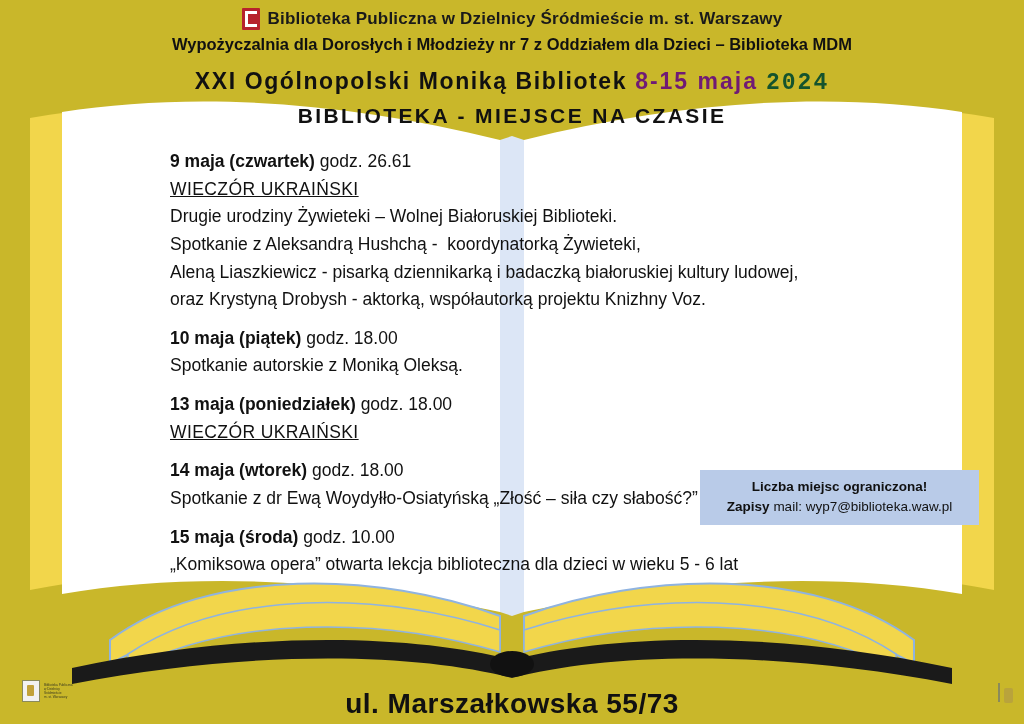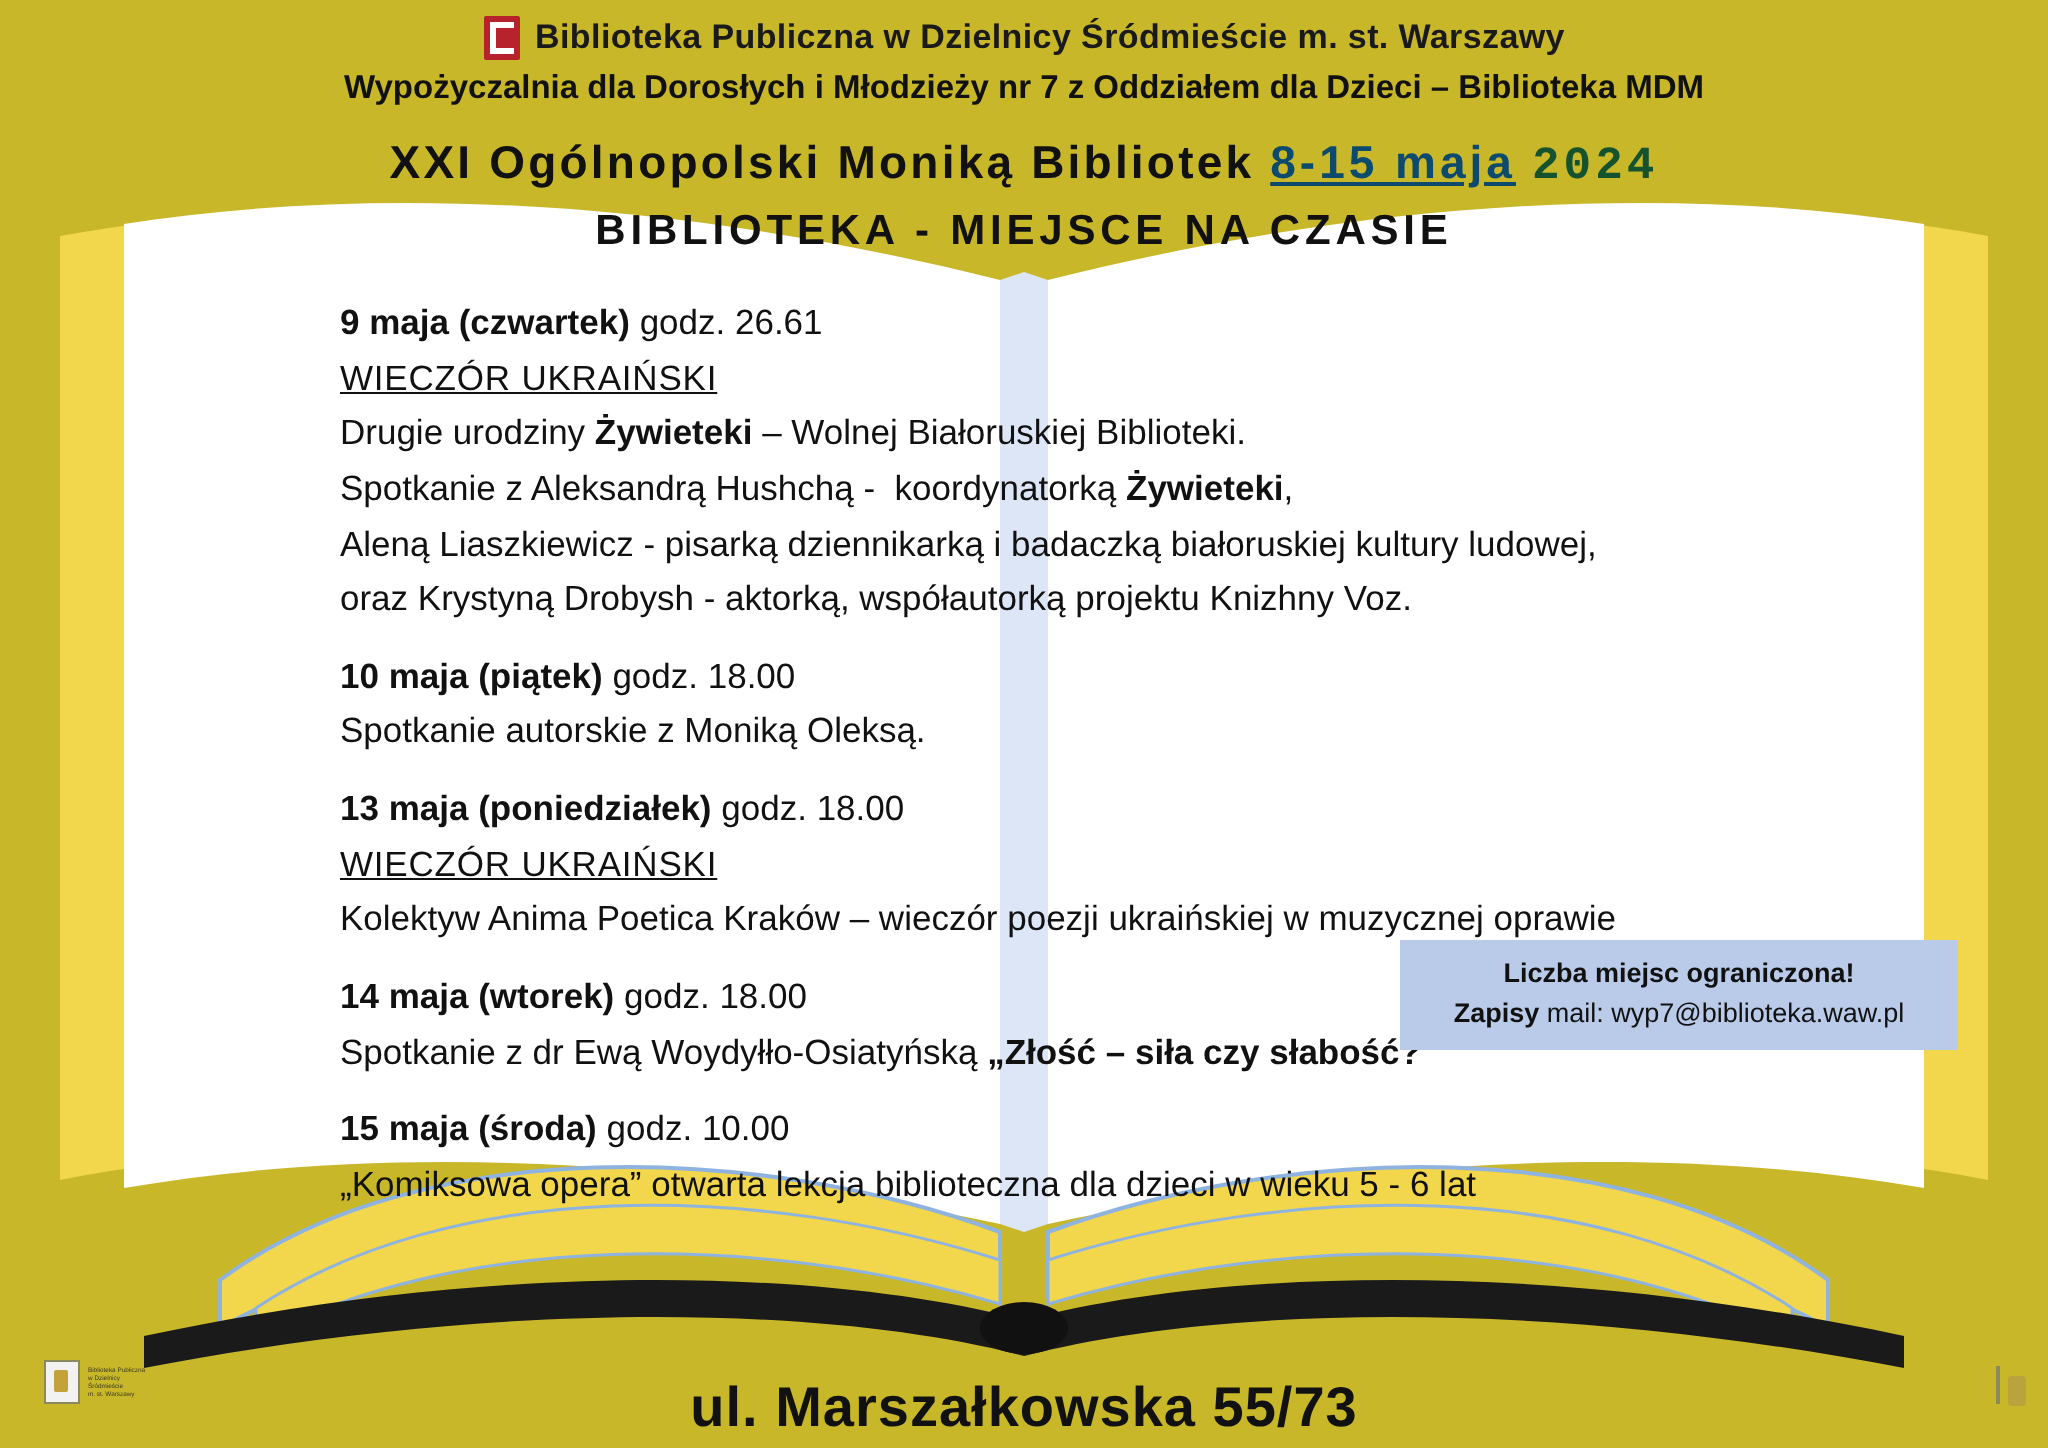--- a/index.html
+++ b/index.html
@@ -65,23 +65,22 @@
   }
 
   .week-line {
     margin-top: 14px;
     font-size: 23px;
     font-weight: bold;
     color: #111;
     letter-spacing: 1.6px;
   }
   .week-line .dates {
-    color: #0c4a6e;
+    color: #701a75;
     letter-spacing: 2px;
-    text-decoration: underline;
   }
   .week-line .year {
     color: #14532d;
     letter-spacing: 2px;
     font-family: Liberation Mono, monospace;
   }
   .slogan-line {
     margin-top: 8px;
     font-size: 21px;
     font-weight: bold;
@@ -112,21 +111,21 @@
   .entry { margin-bottom: 2px; }
   .when {
     font-weight: bold;
   }
   .when .reg { font-weight: normal; }
   .evening {
     text-decoration: underline;
     letter-spacing: 0.4px;
   }
   .desc { }
-  .b { font-weight: bold; }
+  .b { font-weight: normal; }
   .gap { height: 9px; }
 
   
   .note-box {
     position: absolute;
     right: 45px;
     top: 470px;
     width: 279px;
     background: #b9cbe8;
     color: #111;
@@ -274,21 +273,20 @@
       <div class="desc">Spotkanie autorskie z Moniką Oleksą.</div>
     </div>
     <div class="gap"></div>
 
     <div class="entry">
       <div class="when">
         <span>13 maja (poniedziałek)</span>
         <span class="reg">godz. 18.00</span>
       </div>
       <div class="evening">WIECZÓR UKRAIŃSKI</div>
-      <div class="desc">Kolektyw Anima Poetica Kraków – wieczór poezji ukraińskiej w muzycznej oprawie</div>
     </div>
     <div class="gap"></div>
 
     <div class="entry">
       <div class="when">
         <span>14 maja (wtorek)</span>
         <span class="reg"> godz. 18.00</span>
       </div>
       <div class="desc">
         Spotkanie z dr Ewą Woydyłło-Osiatyńską <span class="b">„Złość – siła czy słabość?”</span>

